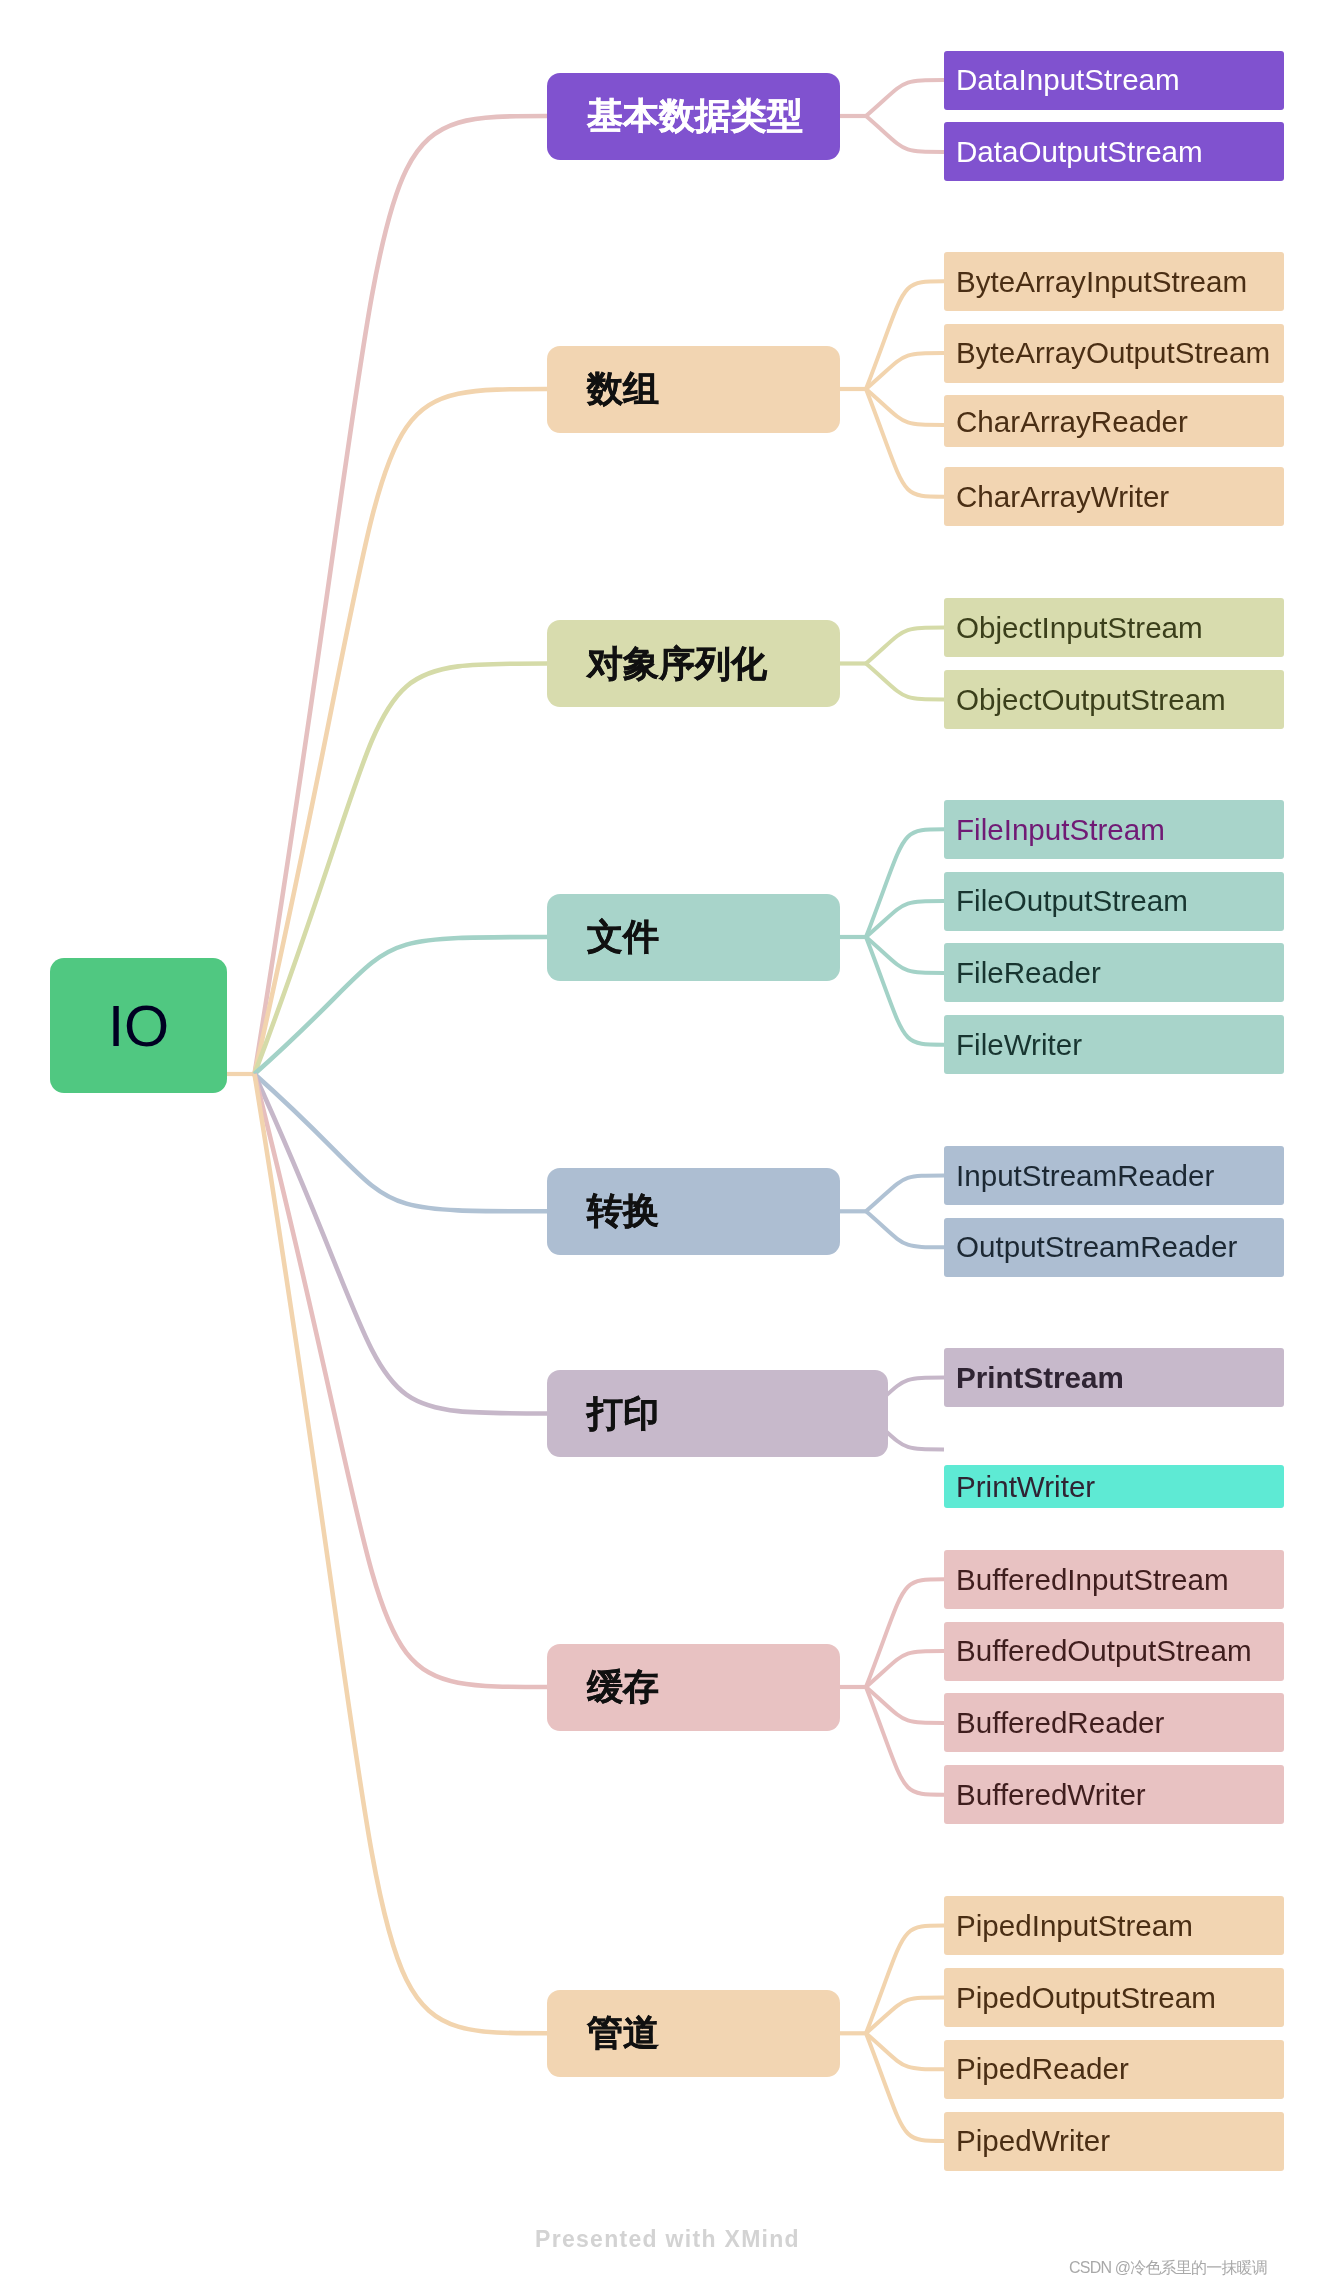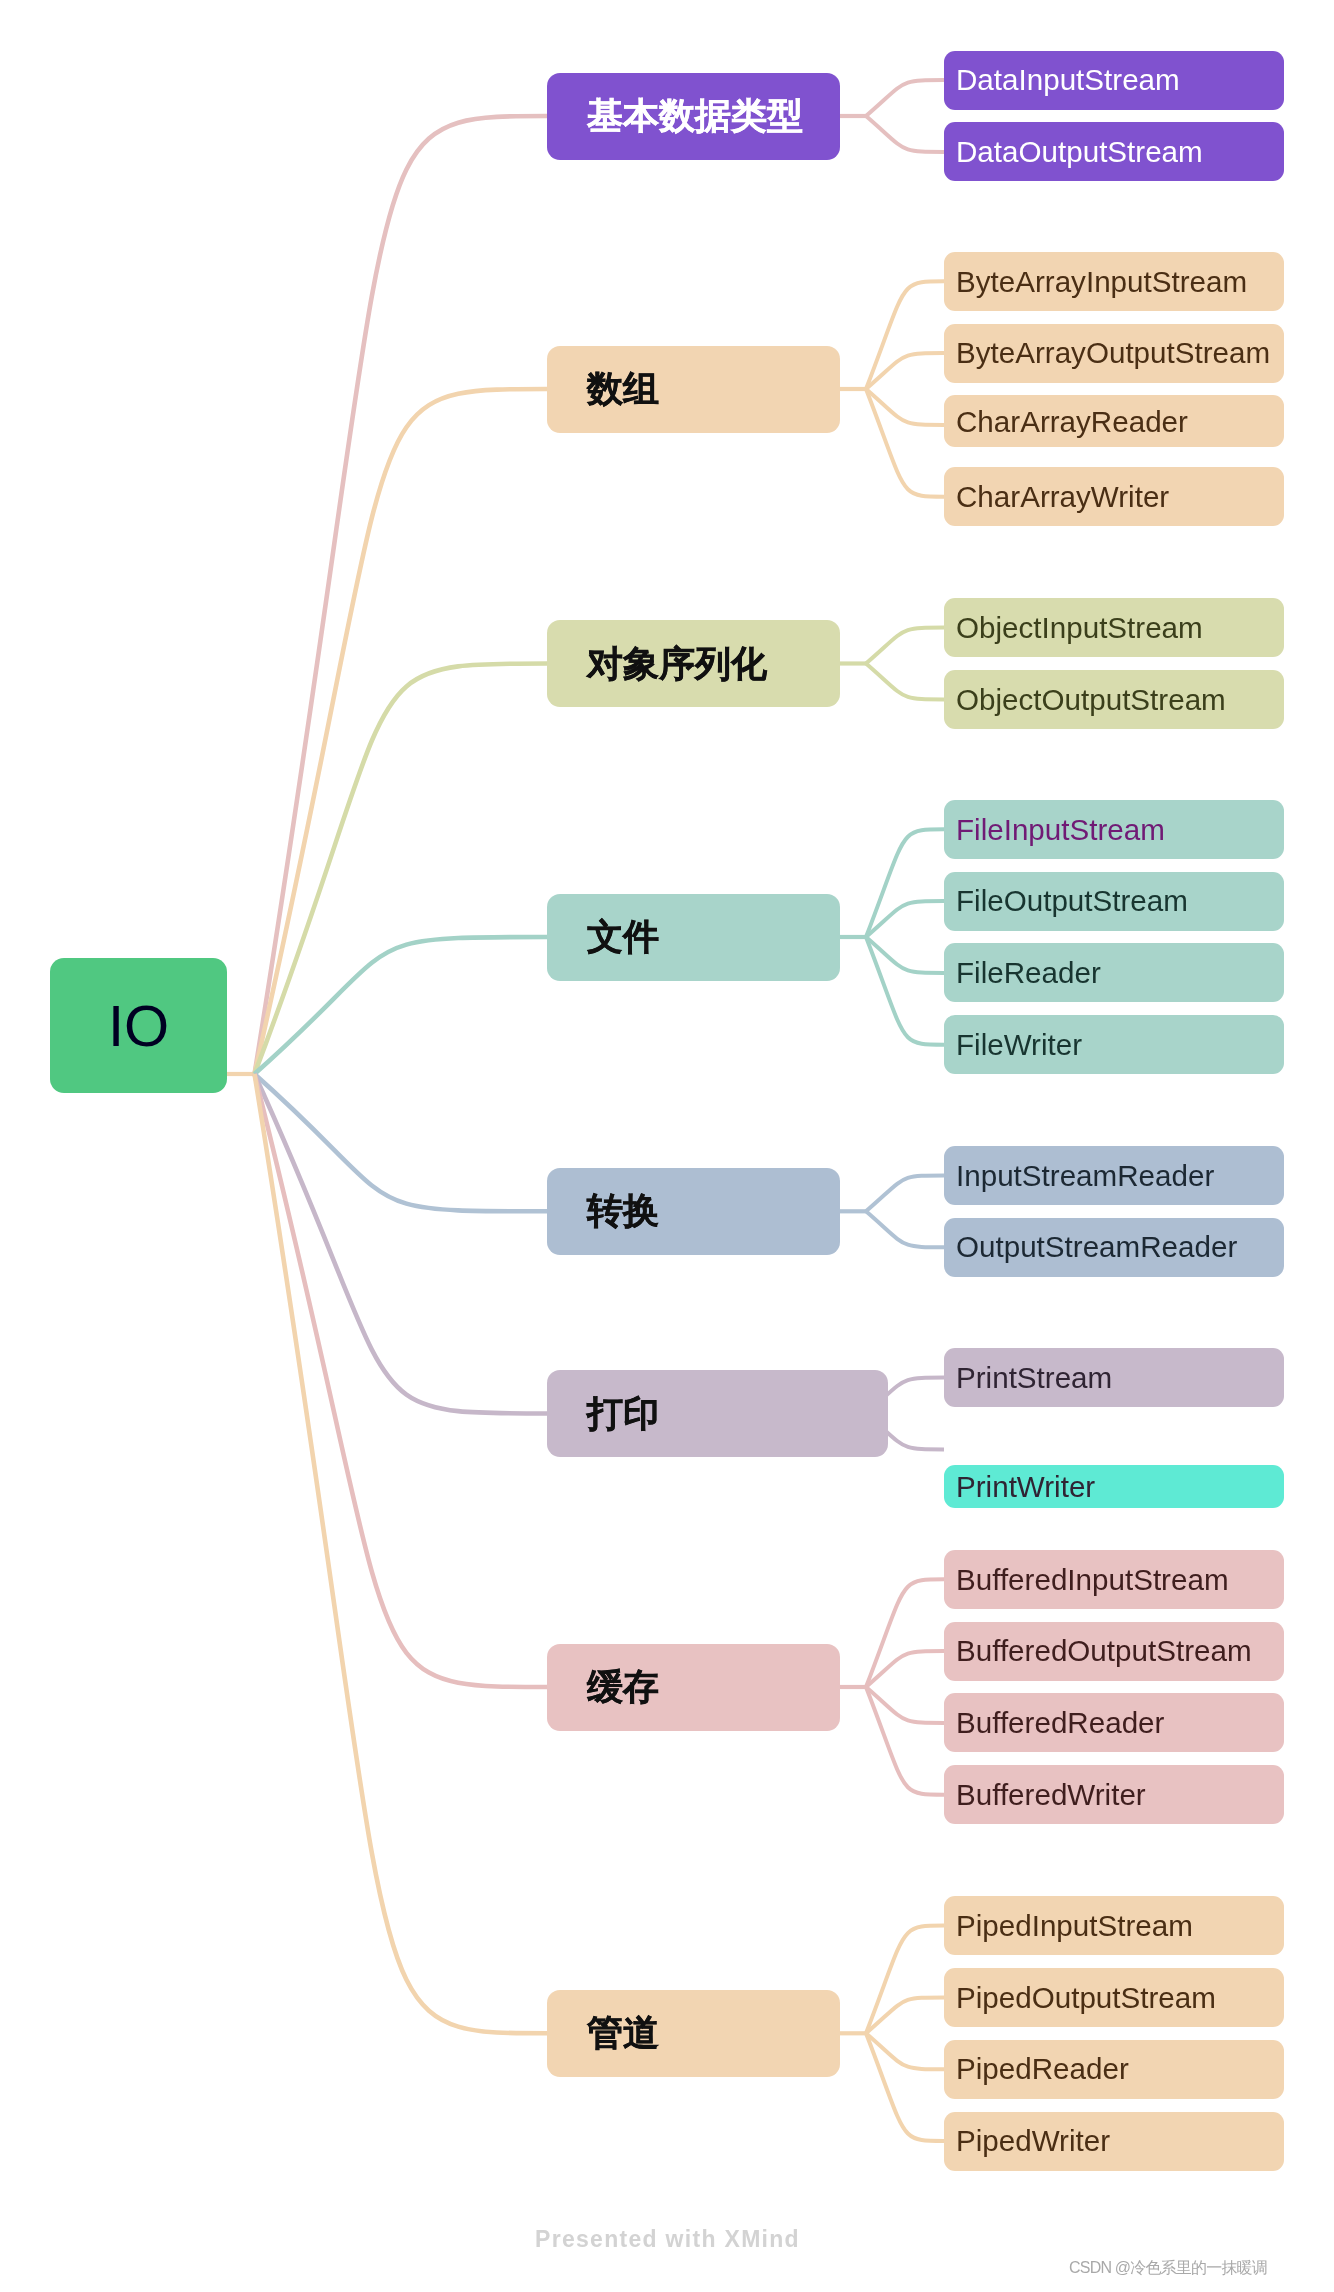--- a/index.html
+++ b/index.html
@@ -10,21 +10,21 @@
   #stage { position:relative; width:1334px; height:2292px; background:#ffffff; }
   svg.links { position:absolute; left:0; top:0; width:1334px; height:2292px; }
   .node { position:absolute; box-sizing:border-box; display:flex; align-items:center;
           white-space:nowrap; }
   
   .node > span, .footer-xmind, .footer-watermark { will-change:transform; }
   .node-main { border-radius:13px; padding-left:40px; font-size:36px; font-weight:700;
                line-height:1; -webkit-text-stroke:0.45px currentColor; }
   .node-root { border-radius:14px; justify-content:center; font-size:58px; font-weight:400;
                line-height:1; }
-  .node-leaf { border-radius:11px; padding-left:12px; font-size:29.6px; font-weight:400;
+  .node-leaf { border-radius:3px; padding-left:12px; font-size:29.6px; font-weight:400;
                line-height:1;text-align:right; }
   .footer-xmind { position:absolute; left:535px; top:2228px; font-size:23px; font-weight:700;
                   color:#d3d3d3; white-space:nowrap; letter-spacing:1.3px; line-height:1; }
   .footer-watermark { position:absolute; left:1069px; top:2260px; font-size:16px;
                       font-weight:400; color:#a9a9a9; white-space:nowrap;
                       letter-spacing:-0.8px; line-height:1; }
 </style>
 </head>
 <body>
 
@@ -126,21 +126,21 @@
       </div>
       <div class="node node-leaf" style="left: 944px; top: 1145.9px; width: 340px; height: 59px; background: rgb(173, 190, 210); color: rgb(28, 40, 51);">
         <span>InputStreamReader</span>
       </div>
       <div class="node node-leaf" style="left: 944px; top: 1217.7px; width: 340px; height: 59px; background: rgb(173, 190, 210); color: rgb(28, 40, 51);">
         <span>OutputStreamReader</span>
       </div>
       <div class="node node-main" style="left: 547px; top: 1370px; width: 341px; height: 87px; background: rgb(199, 185, 203); color: rgb(17, 17, 17);">
         <span>打印</span>
       </div>
-      <div class="node node-leaf" style="left: 944px; top: 1348.1px; width: 340px; height: 59px; background: rgb(199, 185, 203); color: rgb(47, 36, 51);">
+      <div class="node node-leaf" style="left: 944px; top: 1348.1px; width: 340px; height: 59px; background: rgb(199, 185, 203); color: rgb(47, 36, 51); font-weight: bold;">
         <span>PrintStream</span>
       </div>
       <div class="node node-leaf" style="left: 944px; top: 1465px; width: 340px; height: 43px; background: #5eead4; color: rgb(47, 36, 51);">
         <span>PrintWriter</span>
       </div>
       <div class="node node-main" style="left: 547px; top: 1643.5px; width: 293px; height: 87px; background: rgb(232, 194, 194); color: rgb(17, 17, 17);">
         <span>缓存</span>
       </div>
       <div class="node node-leaf" style="left: 944px; top: 1549.8px; width: 340px; height: 59px; background: rgb(232, 194, 194); color: rgb(63, 30, 30);">
         <span>BufferedInputStream</span>

